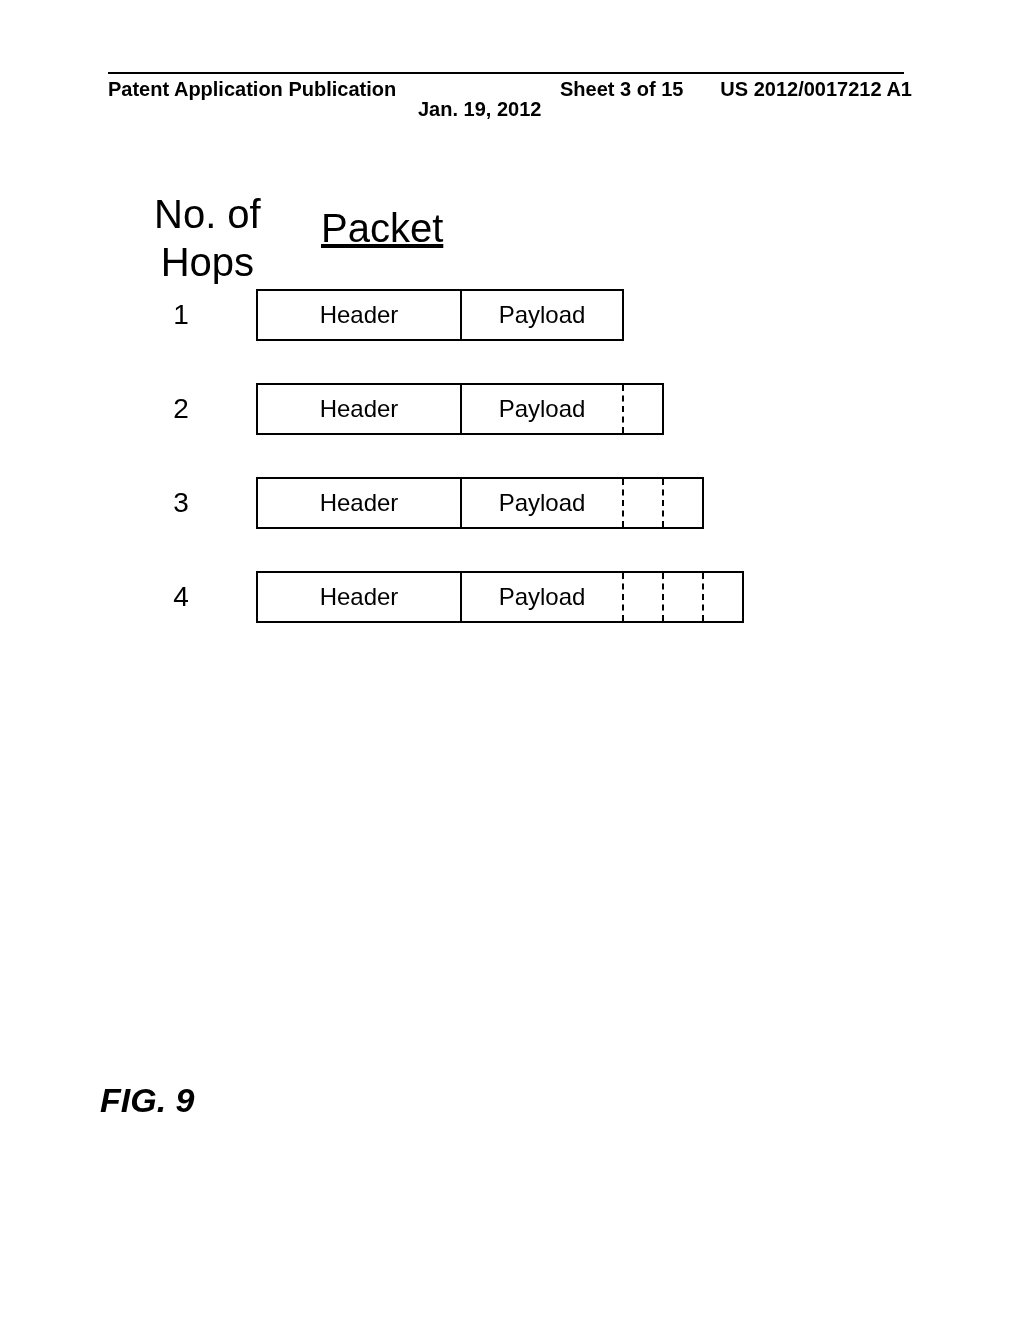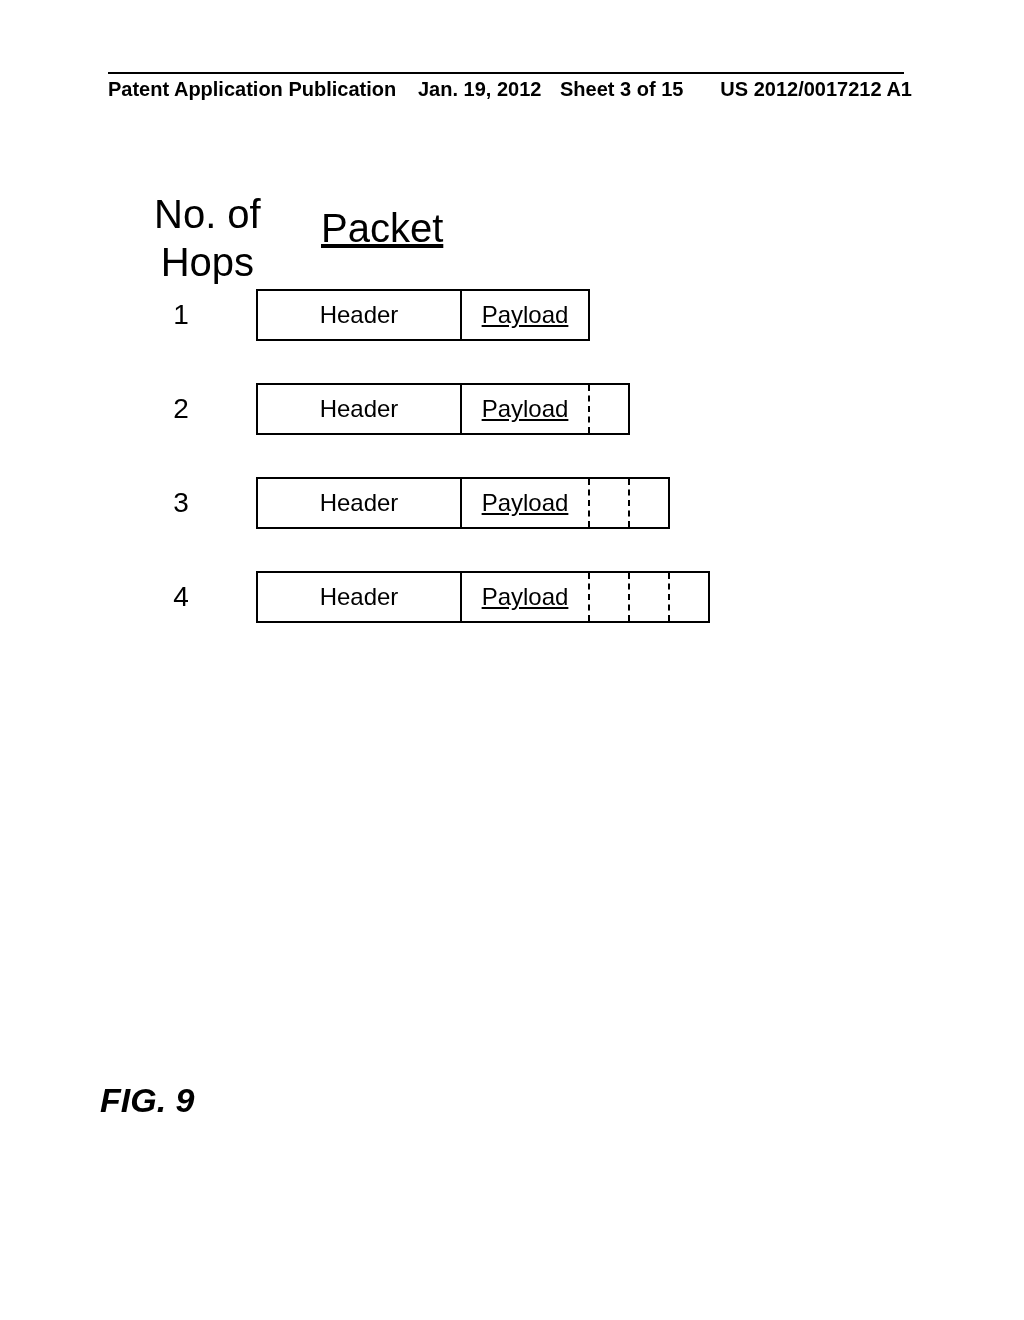--- a/index.html
+++ b/index.html
@@ -21,21 +21,21 @@
       right: 120px;
       border-top: 2px solid black;
     }
     .header-text {
       position: absolute;
       top: 78px;
       font-size: 20px;
       font-weight: bold;
     }
     .pub-type { left: 108px; }
-    .pub-date { left: 418px; }
+    .pub-date { left: 418px; margin-top: 20px; }
     .sheet-info { left: 560px; }
     .pub-num { right: 112px; }
 
     .diagram-container {
       position: absolute;
       top: 190px;
       left: 136px;
       width: 700px;
     }
     .col-header {
@@ -81,22 +81,21 @@
       display: flex;
       align-items: center;
       justify-content: center;
       font-size: 24px;
       border-right: 2px solid black;
     }
     .header-box {
       width: 204px;
     }
     .payload-box {
-      width: 126px;
-      text-decoration: underline;
+      width: 160px;
     }
     .tag {
       width: 40px;
       border-right: none;
       border-left: 2px dashed black;
     }
     .tag.last {
       border-right: none;
     }
     .payload-box.no-right {

